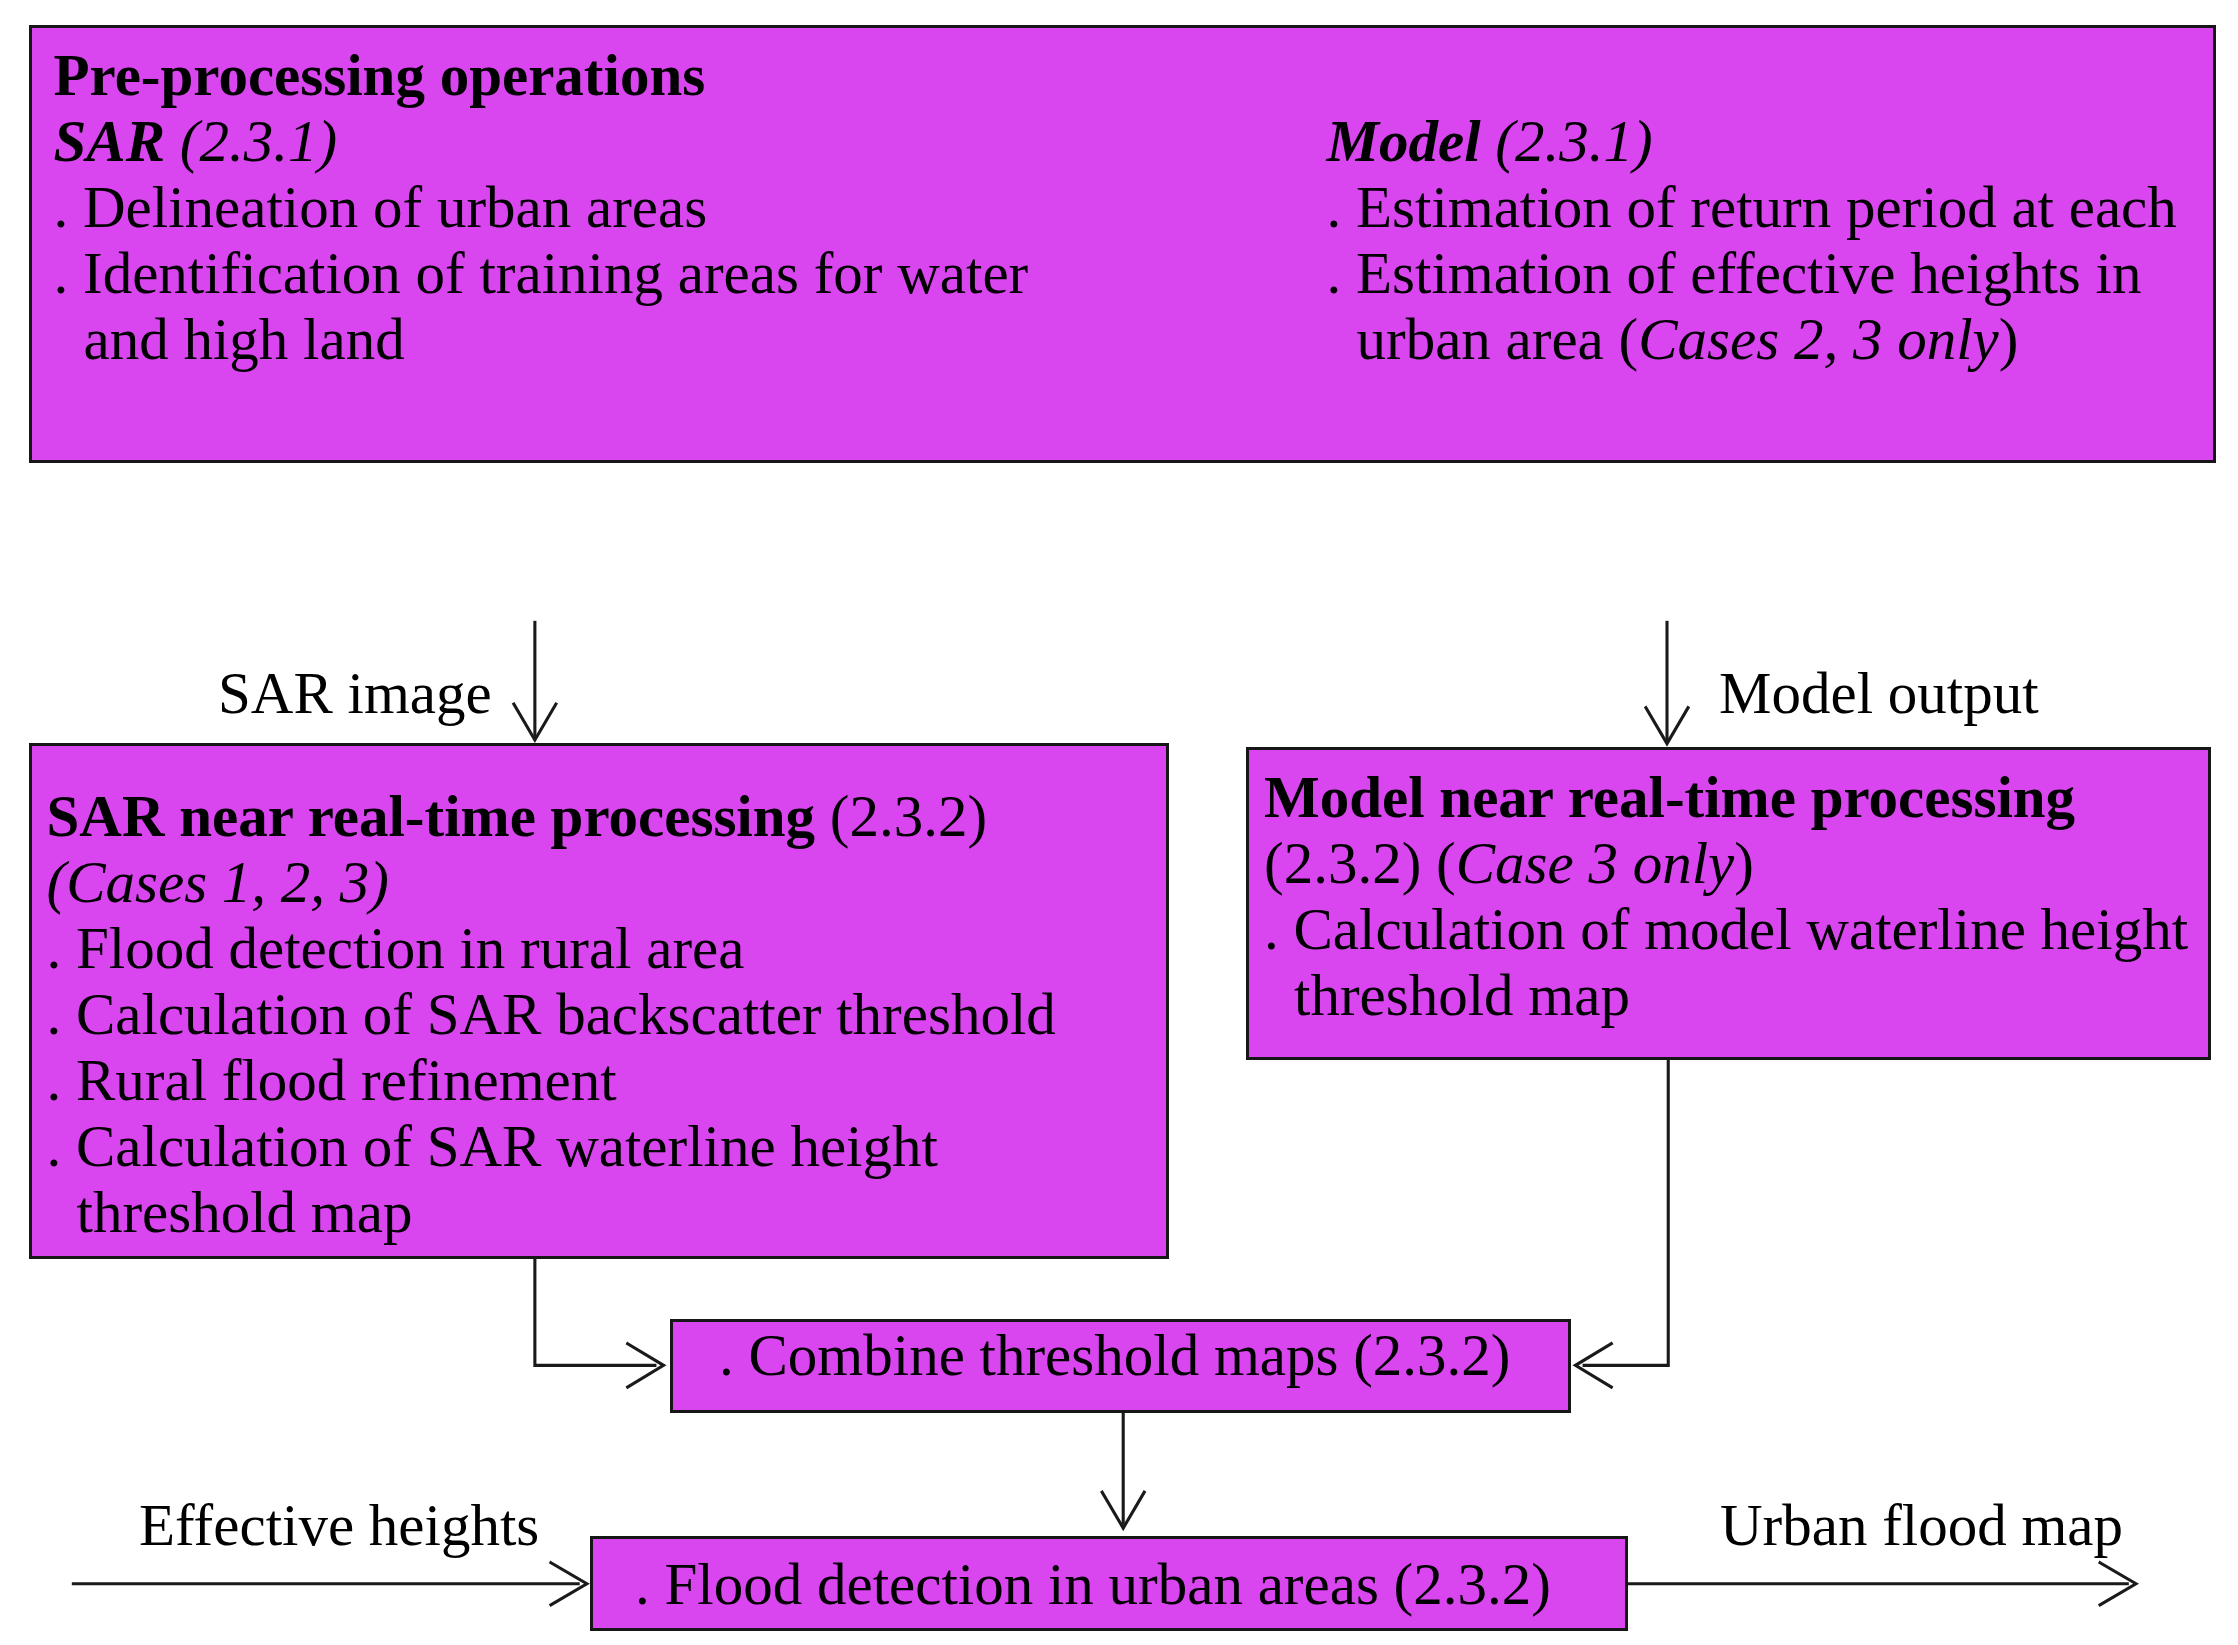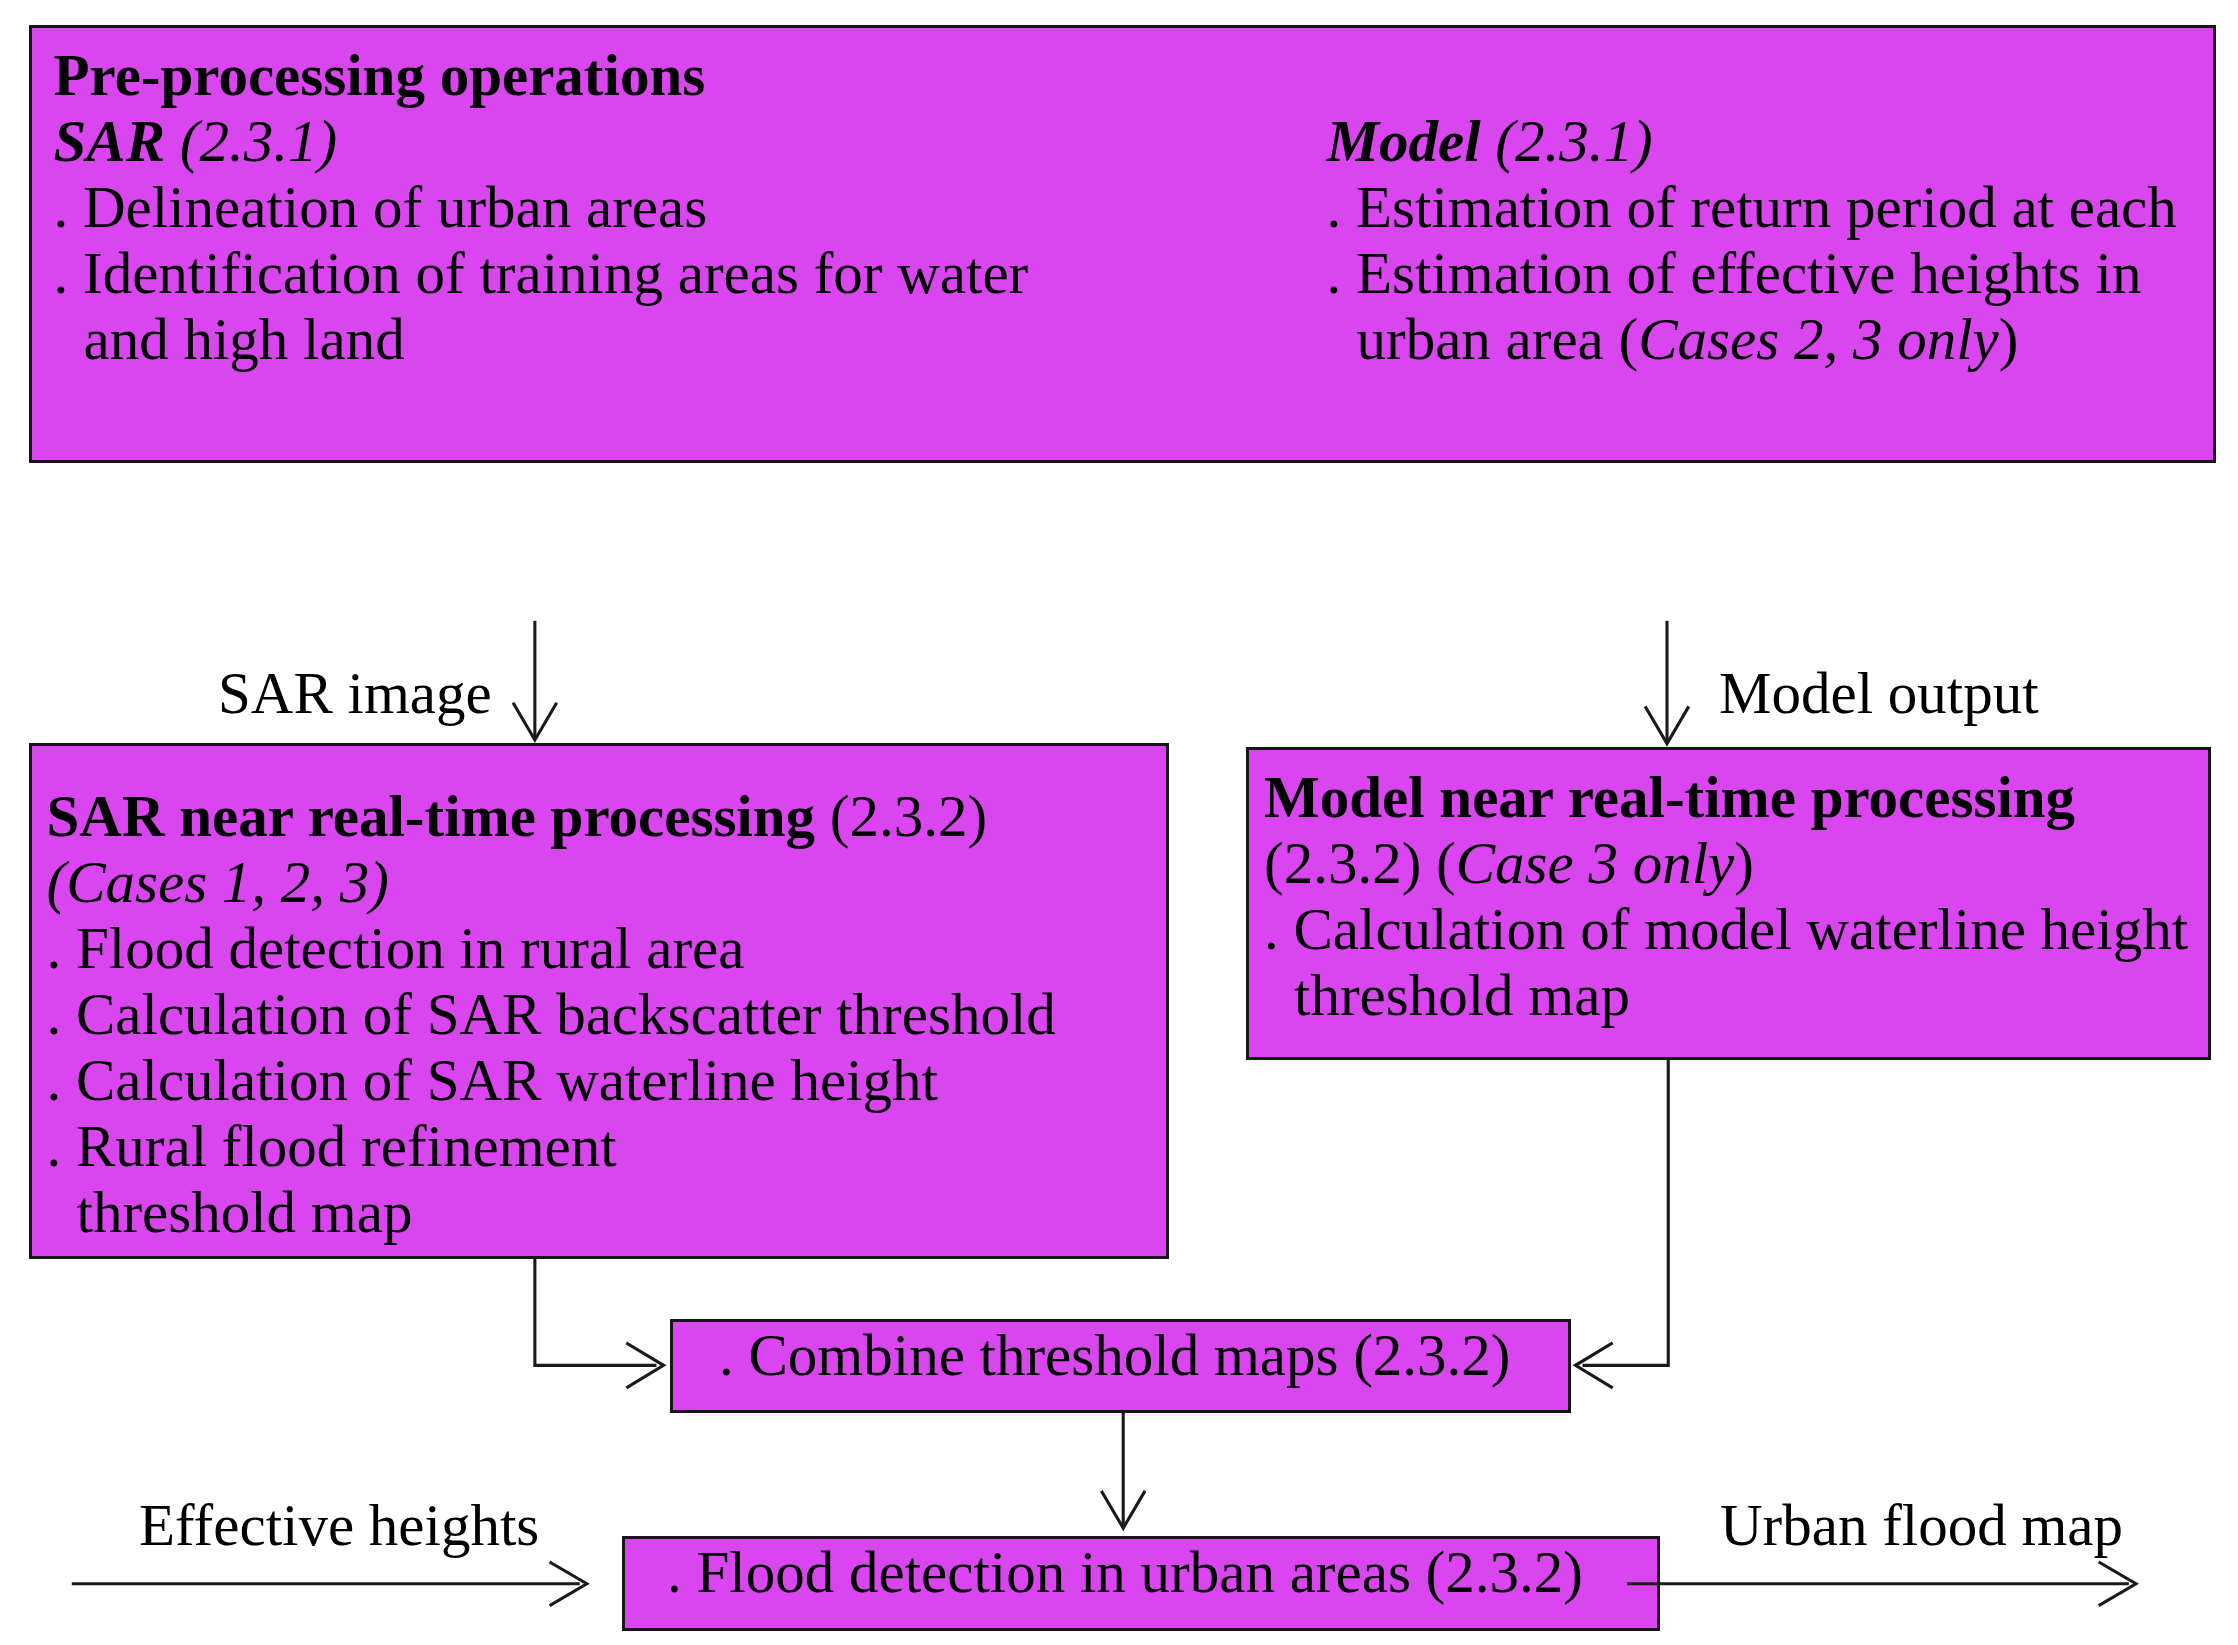--- a/index.html
+++ b/index.html
@@ -26,21 +26,21 @@
   
   .sar-box{left:28.5px;top:743px;width:1140px;height:516px;}
   .sar-box .inner{position:absolute;left:15px;top:13.6px;margin-top:23px;}
 
   
   .model-box{left:1246px;top:747px;width:965px;height:313px;}
   .model-box .inner{position:absolute;left:15px;top:13.6px;}
 
   
   .combine-box{left:670px;top:1319px;width:901px;height:94px;display:flex;align-items:flex-start;padding-left:46px;}
-  .flood-box{left:622px;top:1536px;width:1038px;height:95px;display:flex;align-items:flex-start;padding-left:42px;}
+  .flood-box{left:590px;top:1536px;width:1038px;height:95px;display:flex;align-items:center;padding-left:42px;}
 
   .label{position:absolute;font-size:59px;line-height:66px;white-space:nowrap;}
   .lbl-sar-image{left:218px;top:660px;}
   .lbl-model-output{left:1719px;top:660px;}
   .lbl-effective-heights{left:139px;top:1492px;}
   .lbl-urban-flood-map{left:1703px;top:1492px;margin-left:17px;}
 
   svg.arrows{position:absolute;left:0;top:0;width:2239px;height:1645px;pointer-events:none;}
   svg.arrows line, svg.arrows polyline, svg.arrows path{
     stroke:#1a1a1a;stroke-width:5;fill:none;stroke-linecap:square;}
@@ -69,22 +69,22 @@
 
   <div class="label lbl-sar-image">SAR image</div>
   <div class="label lbl-model-output">Model output</div>
 
   <div class="box sar-box">
     <div class="inner">
         <div class="line"><span class="run bold">SAR near real-time processing</span><span class="run normal"> (2.3.2)</span></div>
         <div class="line"><span class="run italic">(Cases 1, 2, 3)</span></div>
         <div class="line"><span class="run normal">. Flood detection in rural area</span></div>
         <div class="line"><span class="run normal">. Calculation of SAR backscatter threshold</span></div>
+        <div class="line"><span class="run normal">. Rural flood refinement</span></div>
         <div class="line"><span class="run normal">. Calculation of SAR waterline height</span></div>
-        <div class="line"><span class="run normal">. Rural flood refinement</span></div>
         <div class="line indent"><span class="run normal">threshold map</span></div>
       </div>
   </div>
 
   <div class="box model-box">
     <div class="inner">
         <div class="line"><span class="run bold">Model near real-time processing</span></div>
         <div class="line"><span class="run normal">(2.3.2) (</span><span class="run italic">Case 3 only</span><span class="run normal">)</span></div>
         <div class="line"><span class="run normal">. Calculation of model waterline height</span></div>
         <div class="line indent"><span class="run normal">threshold map</span></div>

